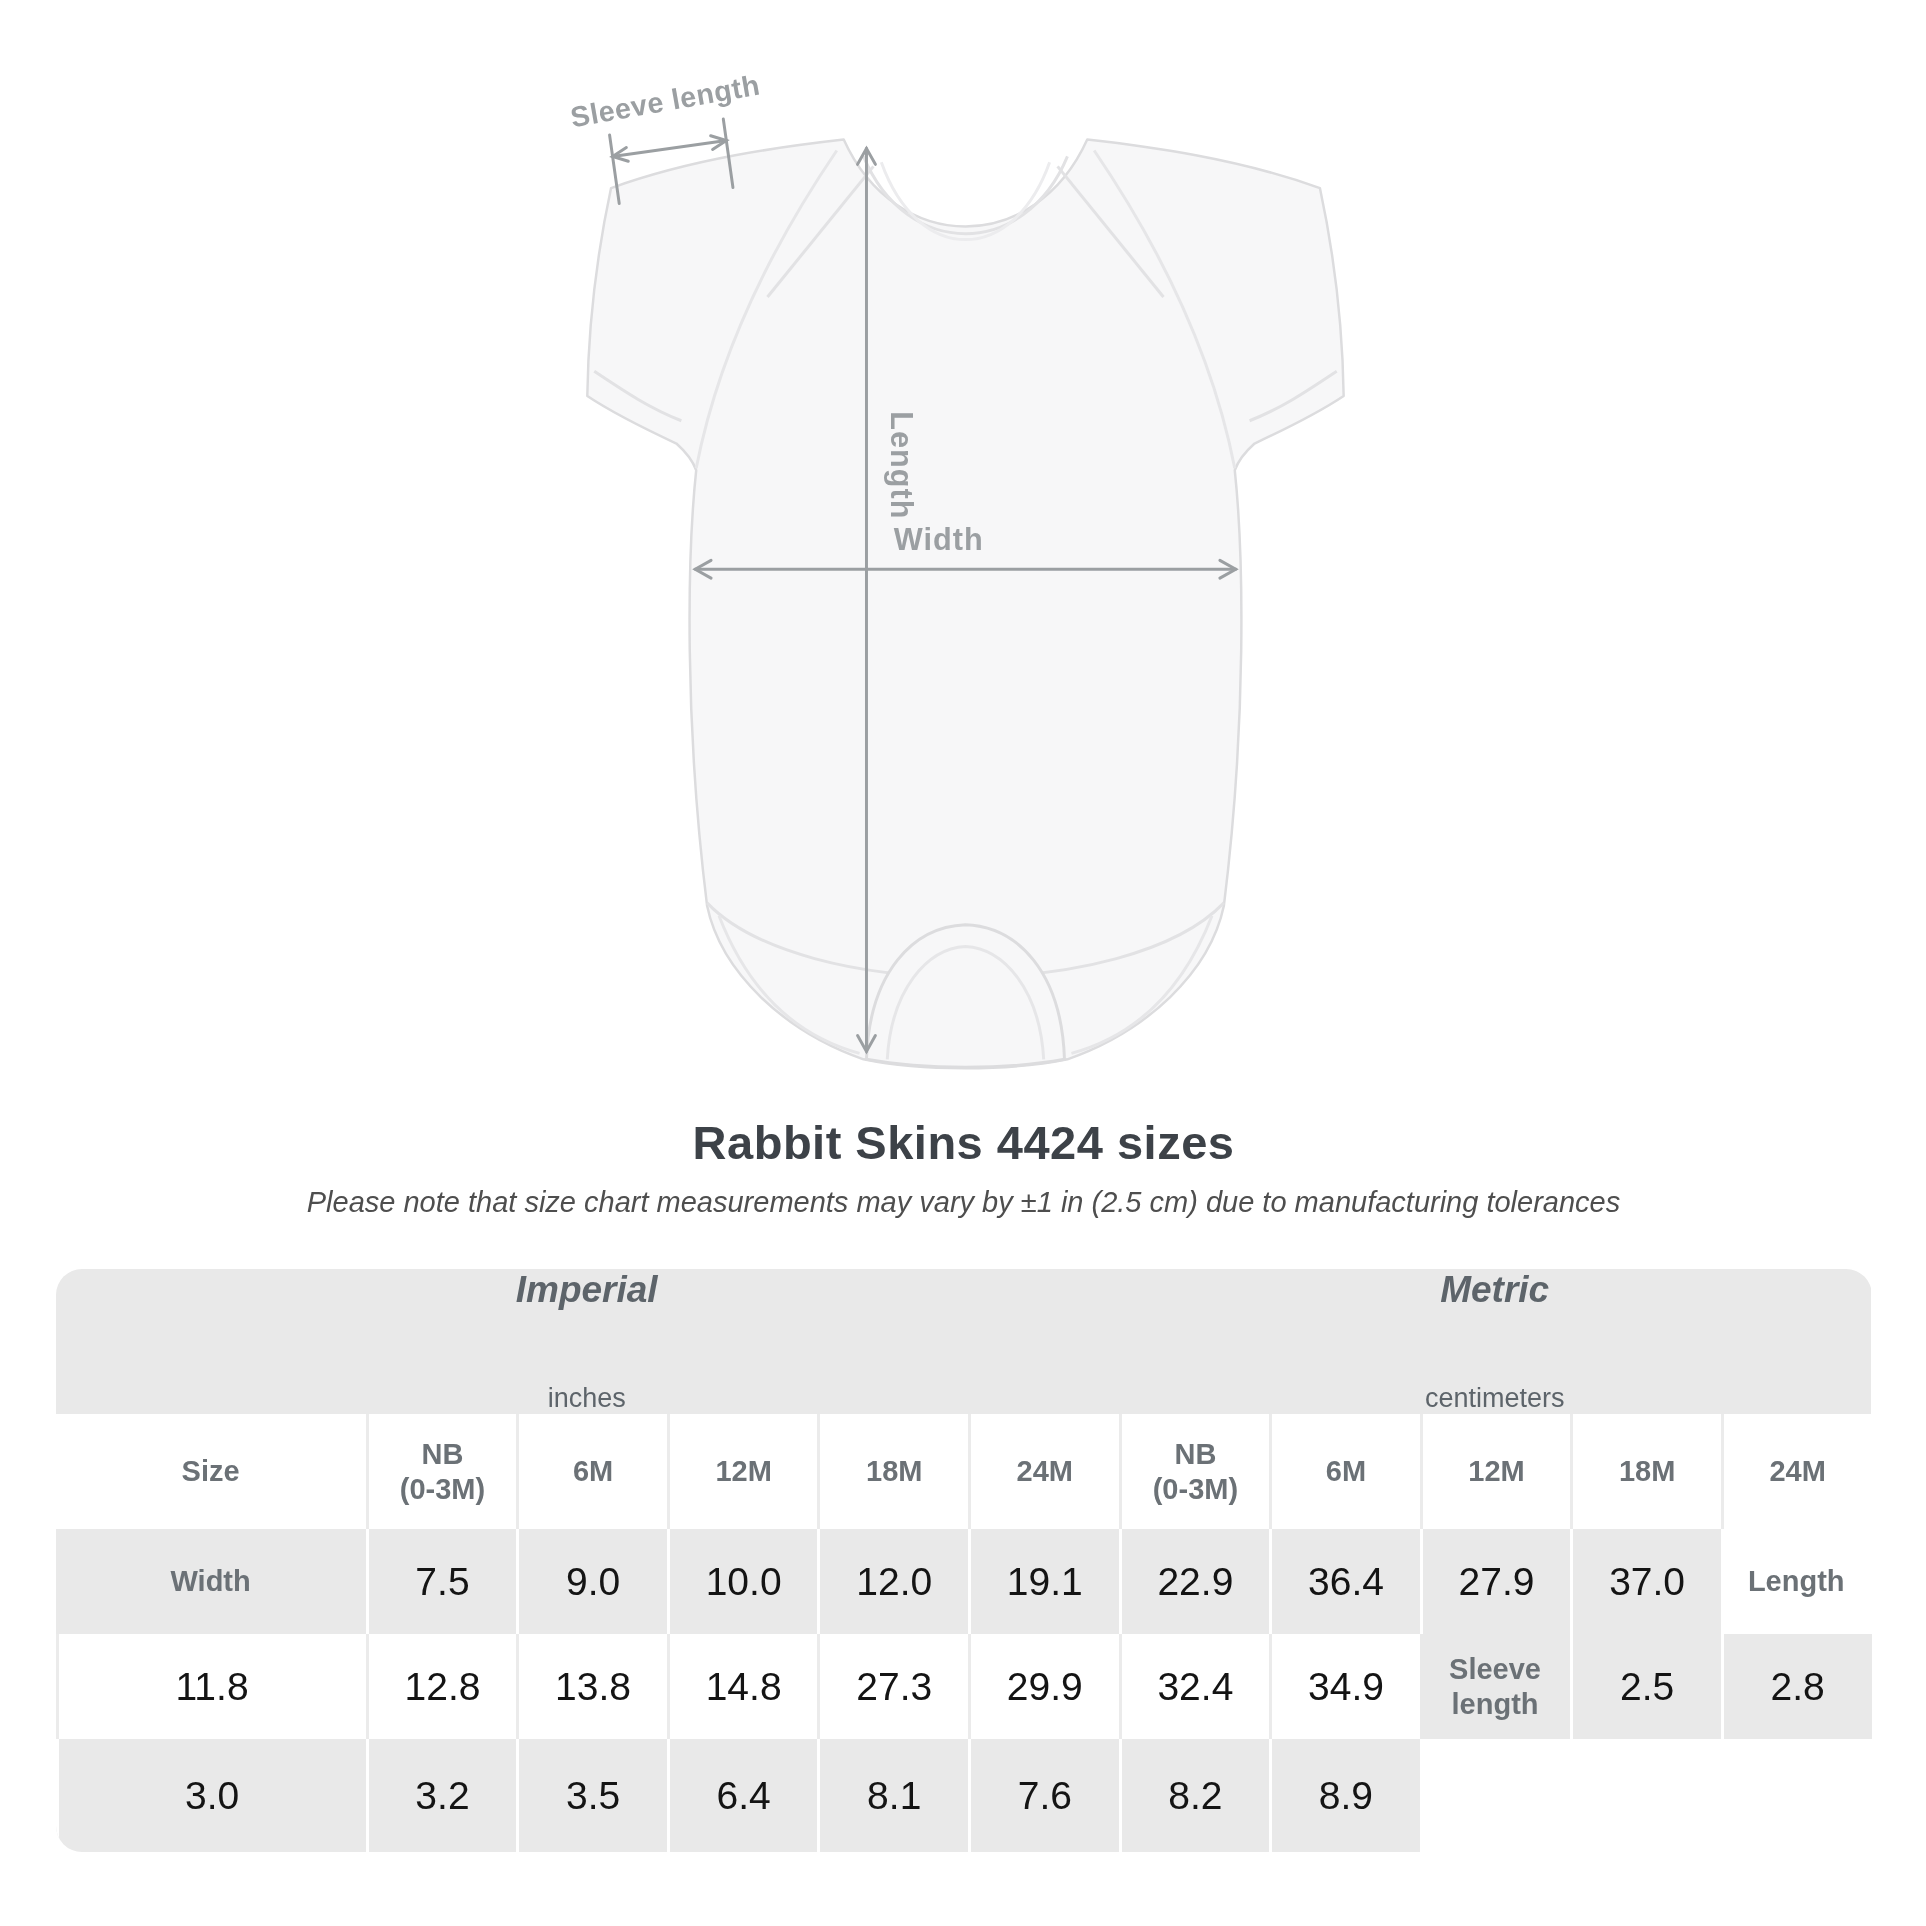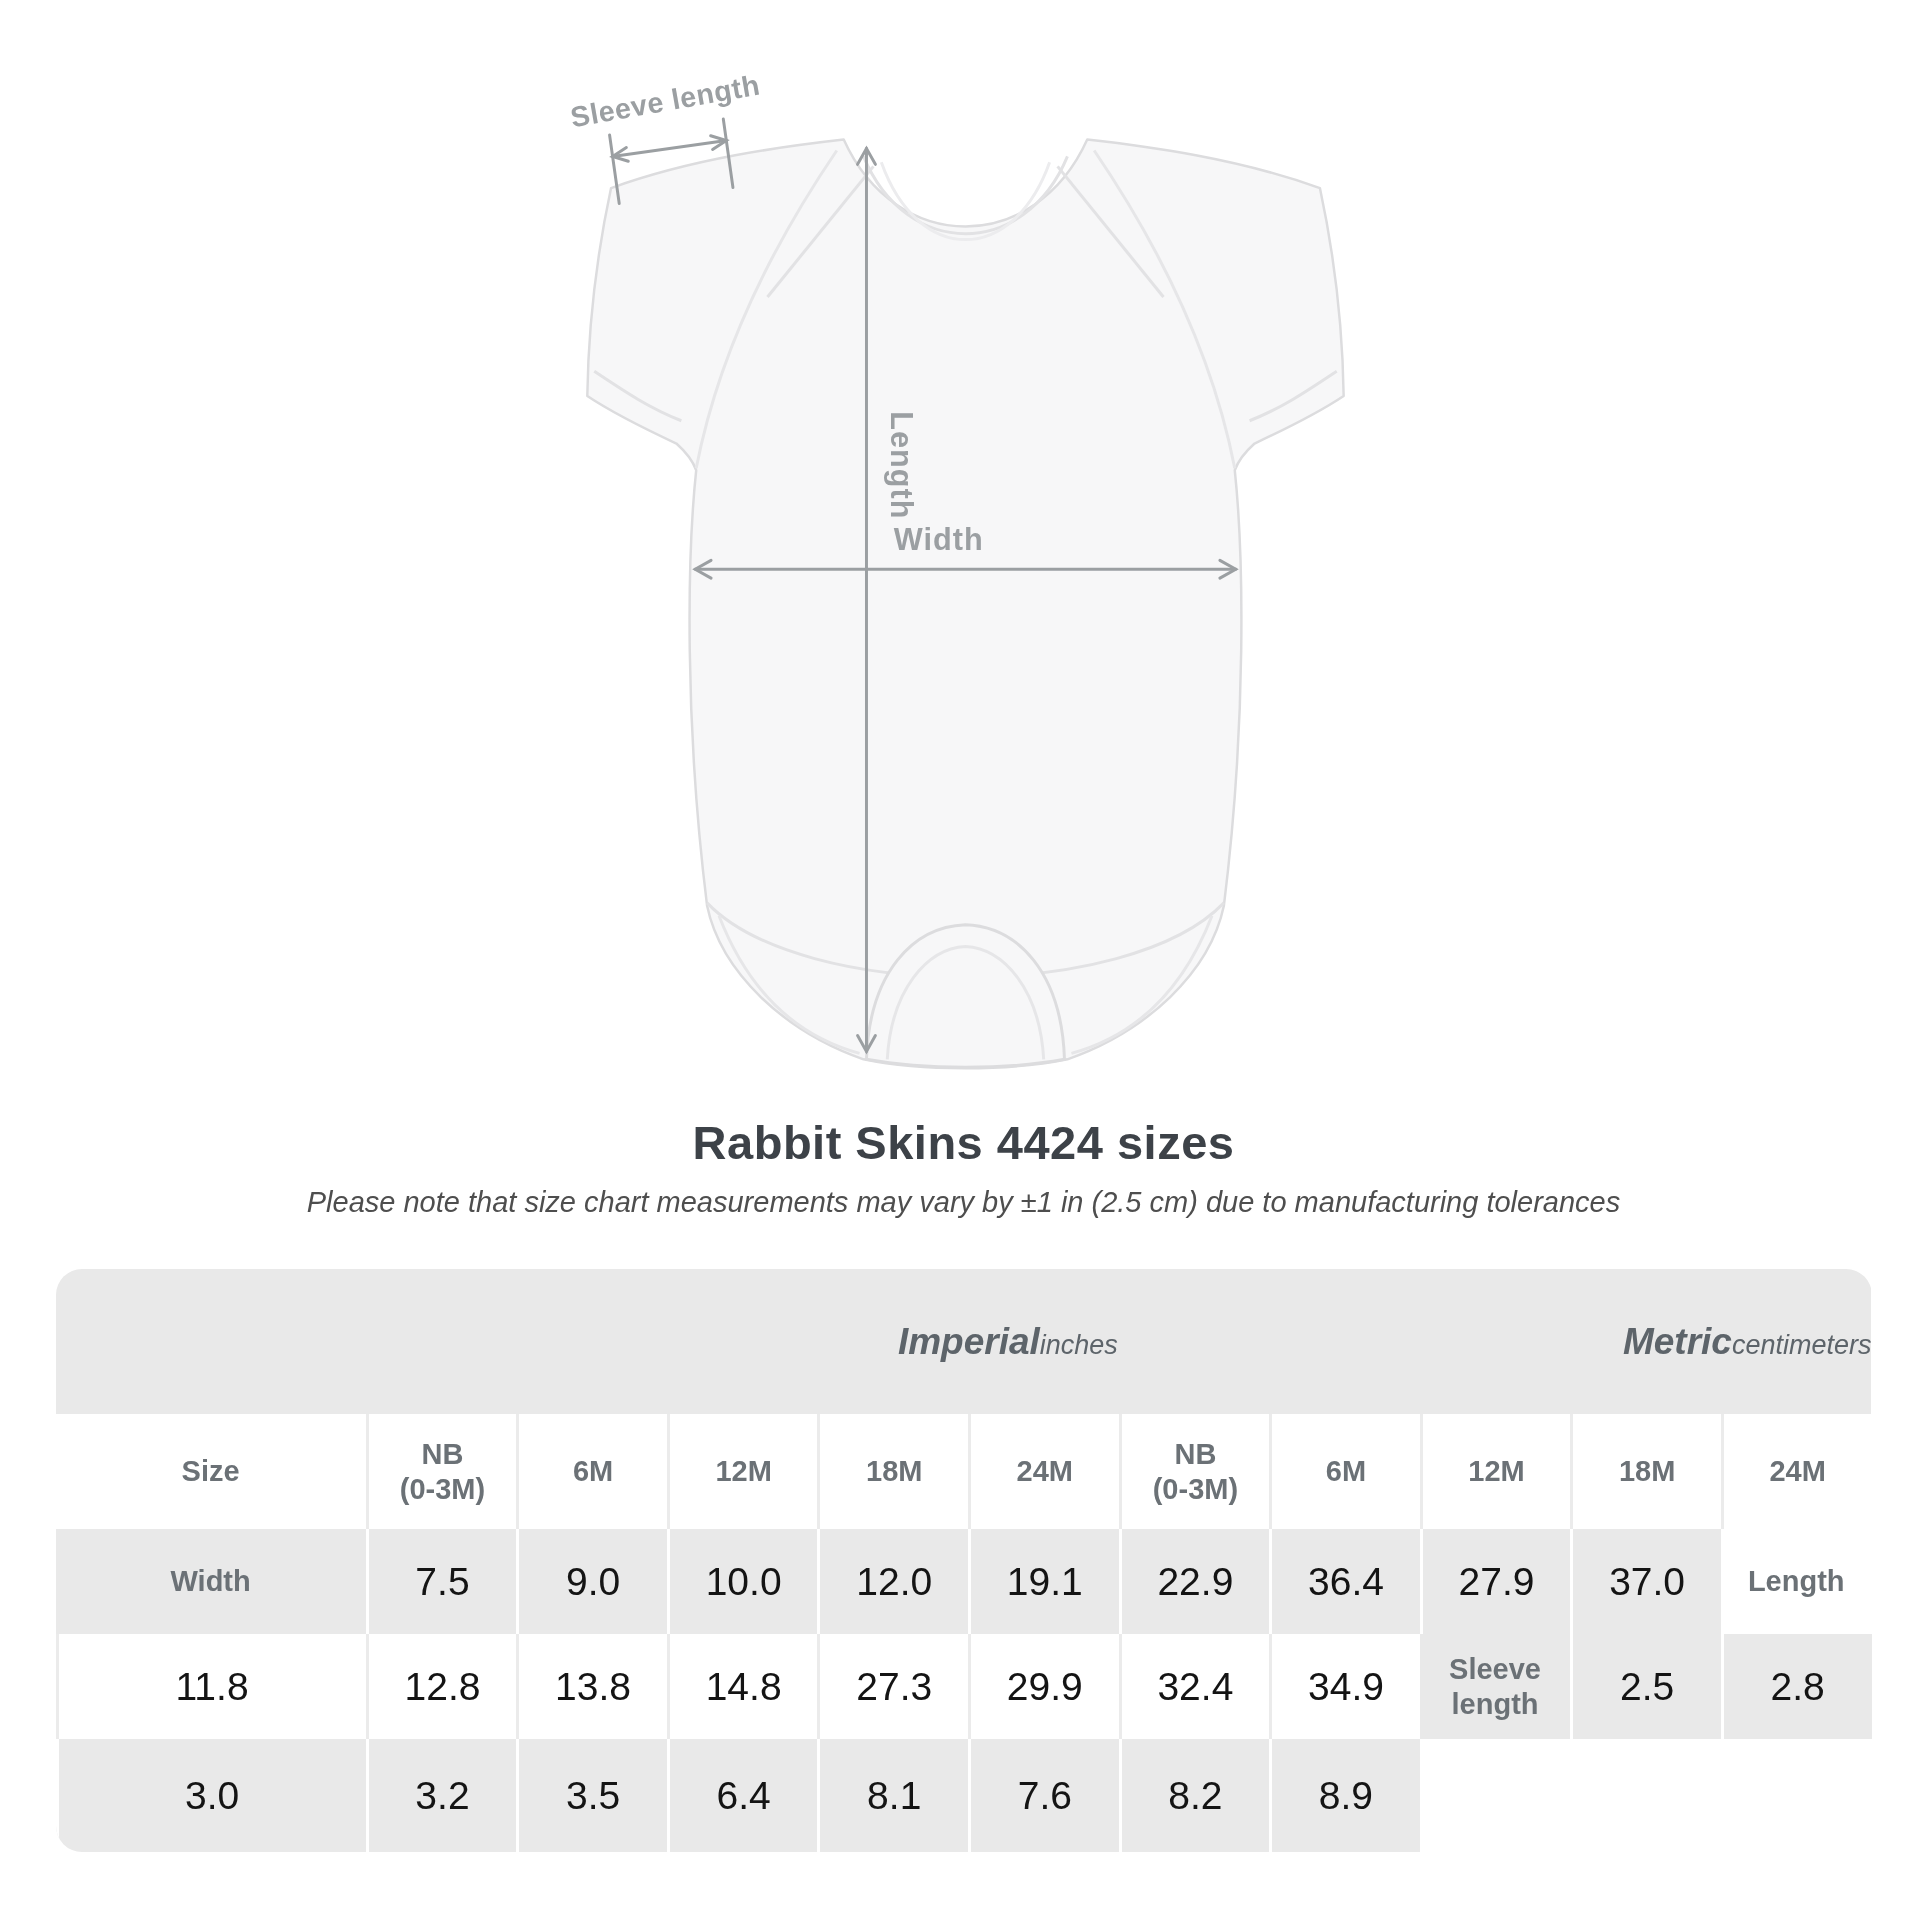--- a/index.html
+++ b/index.html
@@ -35,28 +35,28 @@
   .size-table {
     width: 1816px;
     margin: 50px auto 0 auto;
     border-radius: 26px;
     overflow: hidden;
   }
   .band { display: flex; height: 145px; }
   .band-cell {
     background: #e9e9e9;
     display: flex;
-    flex-direction: row;
+    flex-direction: column;
     align-items: center;
-    justify-content: flex-end;
+    justify-content: space-between;
   }
   .band-cell.left  { width: 58.5%; }
   .band-cell.right { width: 41.5%; }
   .band-name { font-size: 37px; font-weight: bold; font-style: italic; color: #5d646a; }
-  .band-sub  { font-size: 27px; font-style: italic; color: #5d646a; margin-top: 8px; }
+  .band-sub  { font-size: 27px; color: #5d646a; margin-top: 8px; }
   .grid {
     display: grid;
     grid-template-columns: 2.06fr repeat(10, 1fr);
     grid-template-rows: 115px 105px 105px 113px;
   }
   .c {
     display: flex;
     align-items: center;
     justify-content: center;
     text-align: center;

